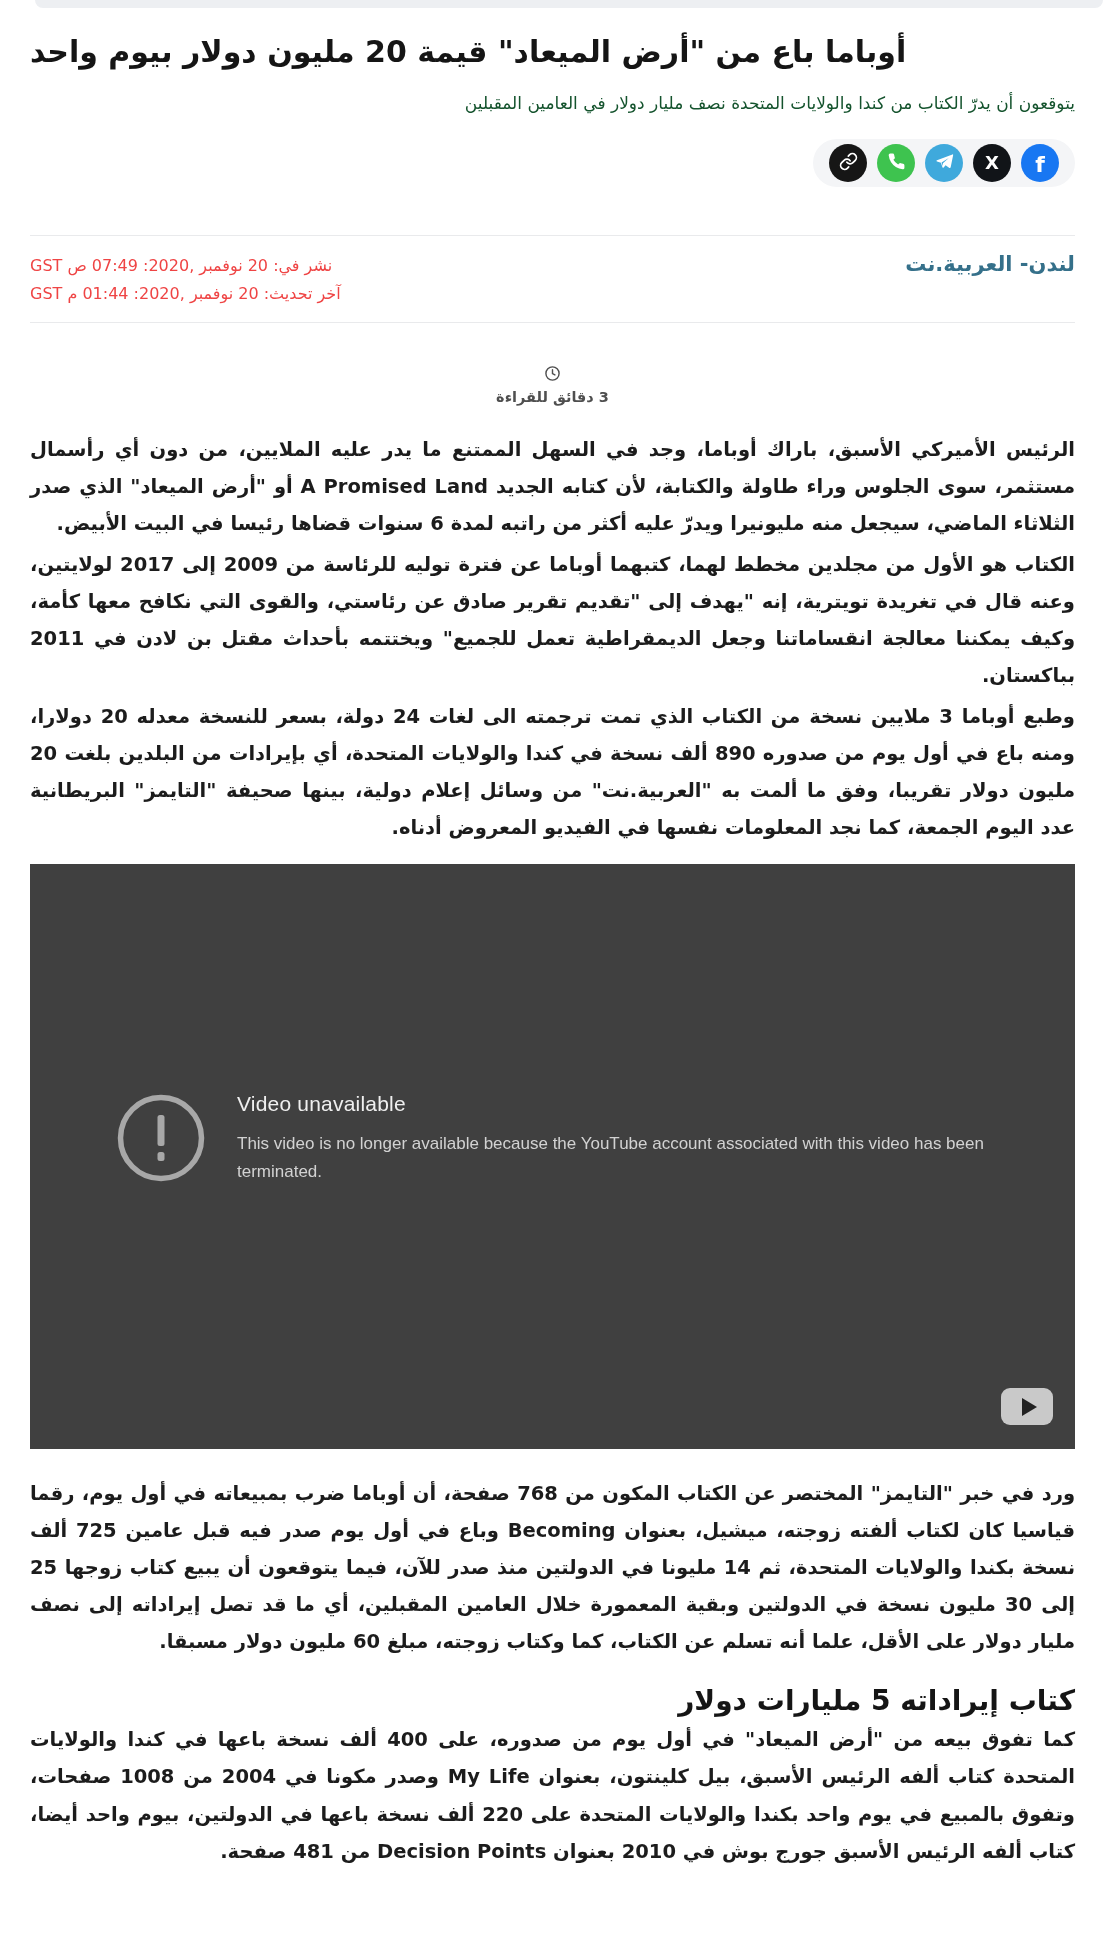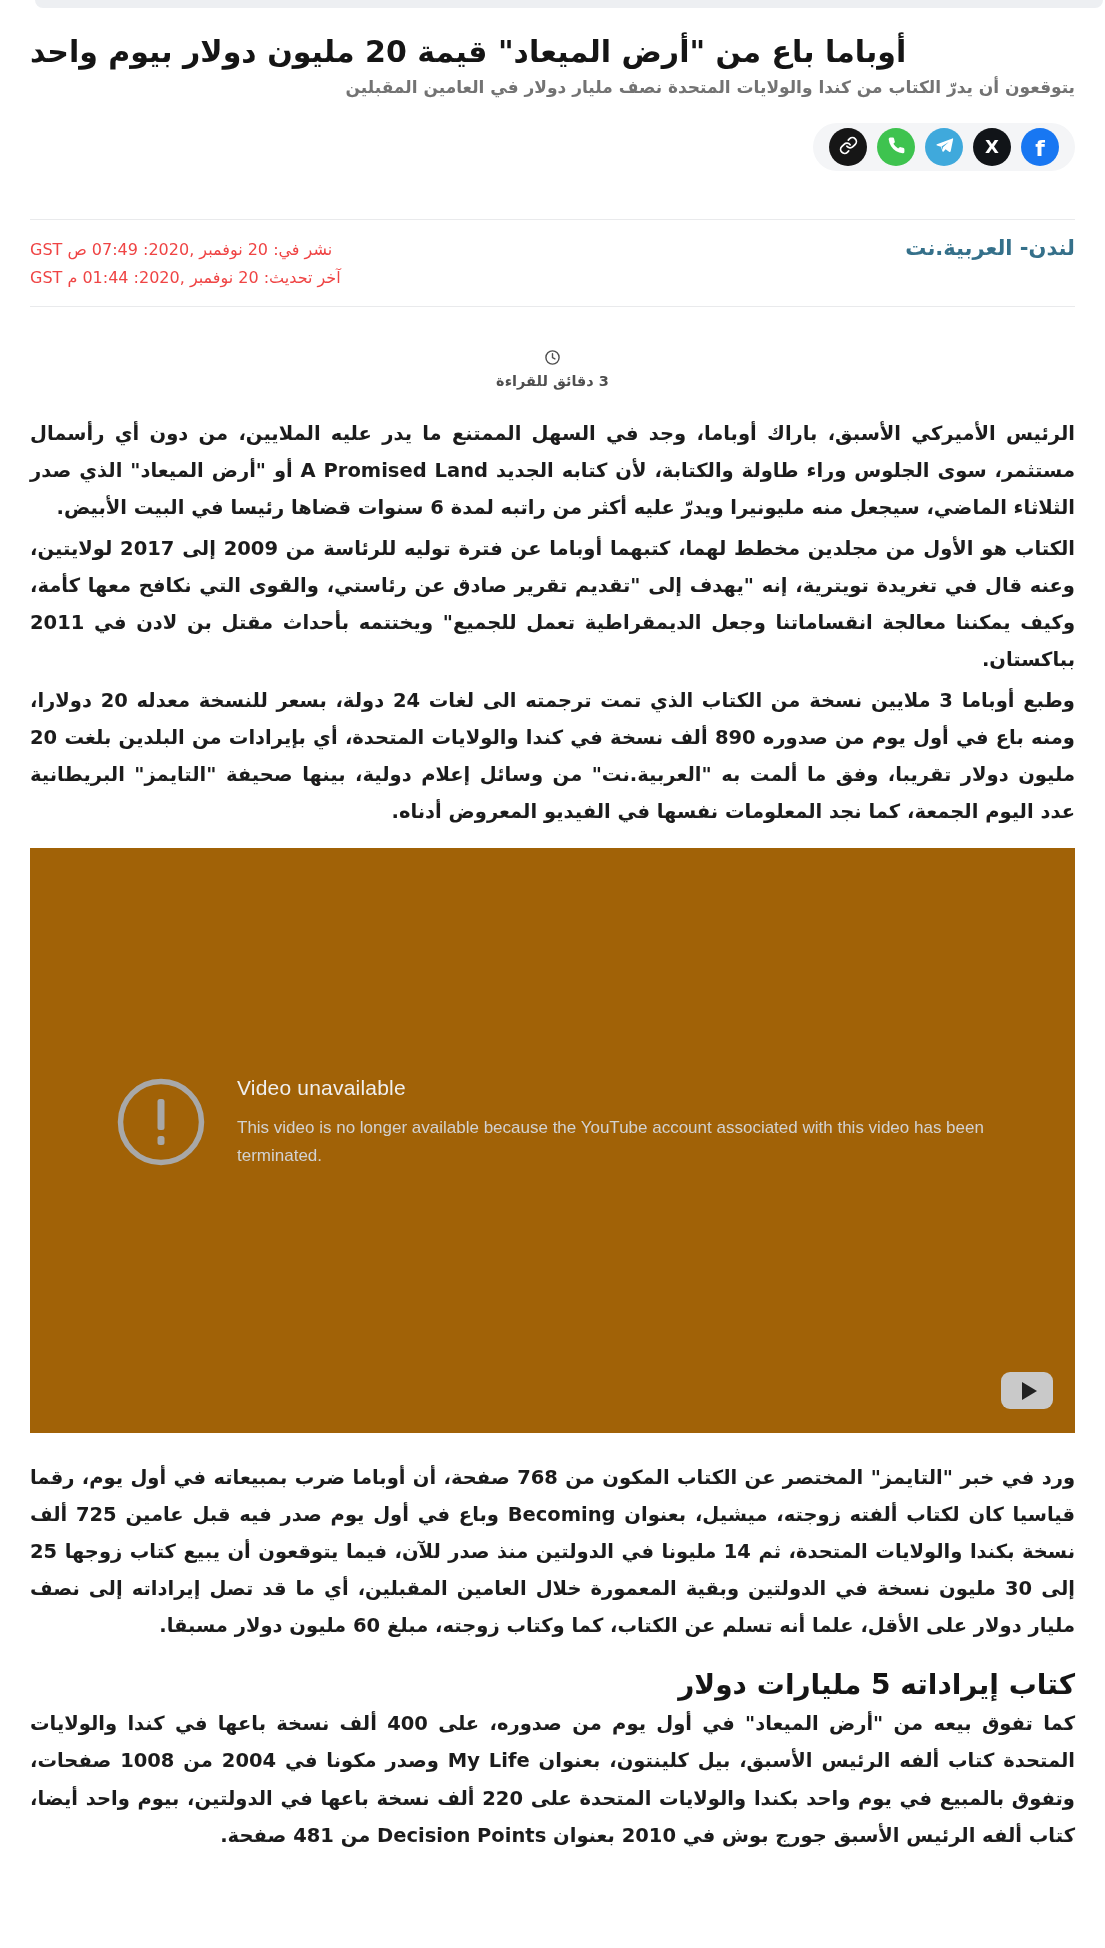--- a/index.html
+++ b/index.html
@@ -15,22 +15,22 @@
   }
   .container { padding: 0 30px; }
 
   h1.article-title {
     margin-top: 30px;
     font-size: 30px; line-height: 1.45; font-weight: 800; color: #151515;
     direction: rtl; text-align: left;
     letter-spacing: 0;
   }
   .article-subtitle {
-    margin-top: 0;
-    font-size: 17px; line-height: 1.6; font-weight: 700; color: #737373;
+    margin-top: 16px;
+    font-size: 17px; line-height: 1.6; font-weight: 400; color: #14532d;
     text-align: right;
   }
   .location-row {
     margin-top: 42px;
     display: flex; align-items: center; gap: 6px;
     font-size: 15px; font-weight: 700; color: #191919;
   }
   .location-row svg { display: block; }
 
   .share-row { margin-top: 22px; display: flex; }
@@ -75,21 +75,21 @@
   p.body-par {
     margin-top: 4px;
     font-size: 19.5px; line-height: 1.9; font-weight: 700; color: #1c1c1c;
     direction: rtl; text-align: justify;
   }
   p.first-par { margin-top: 26px; }
 
   .video-embed {
     margin-top: 18px;
     width: 1045px; height: 585px;
-    background: #a16207;
+    background: #404040;
     position: relative;
     direction: ltr;
     font-family: "Liberation Sans", sans-serif;
   }
   .video-content {
     position: absolute; left: 85px; top: 228px;
     display: flex; align-items: flex-start; gap: 30px;
   }
   .video-texts { max-width: 770px; }
   .video-title { color: #efefef; font-size: 21px; font-weight: 500; letter-spacing: 0.2px; }

